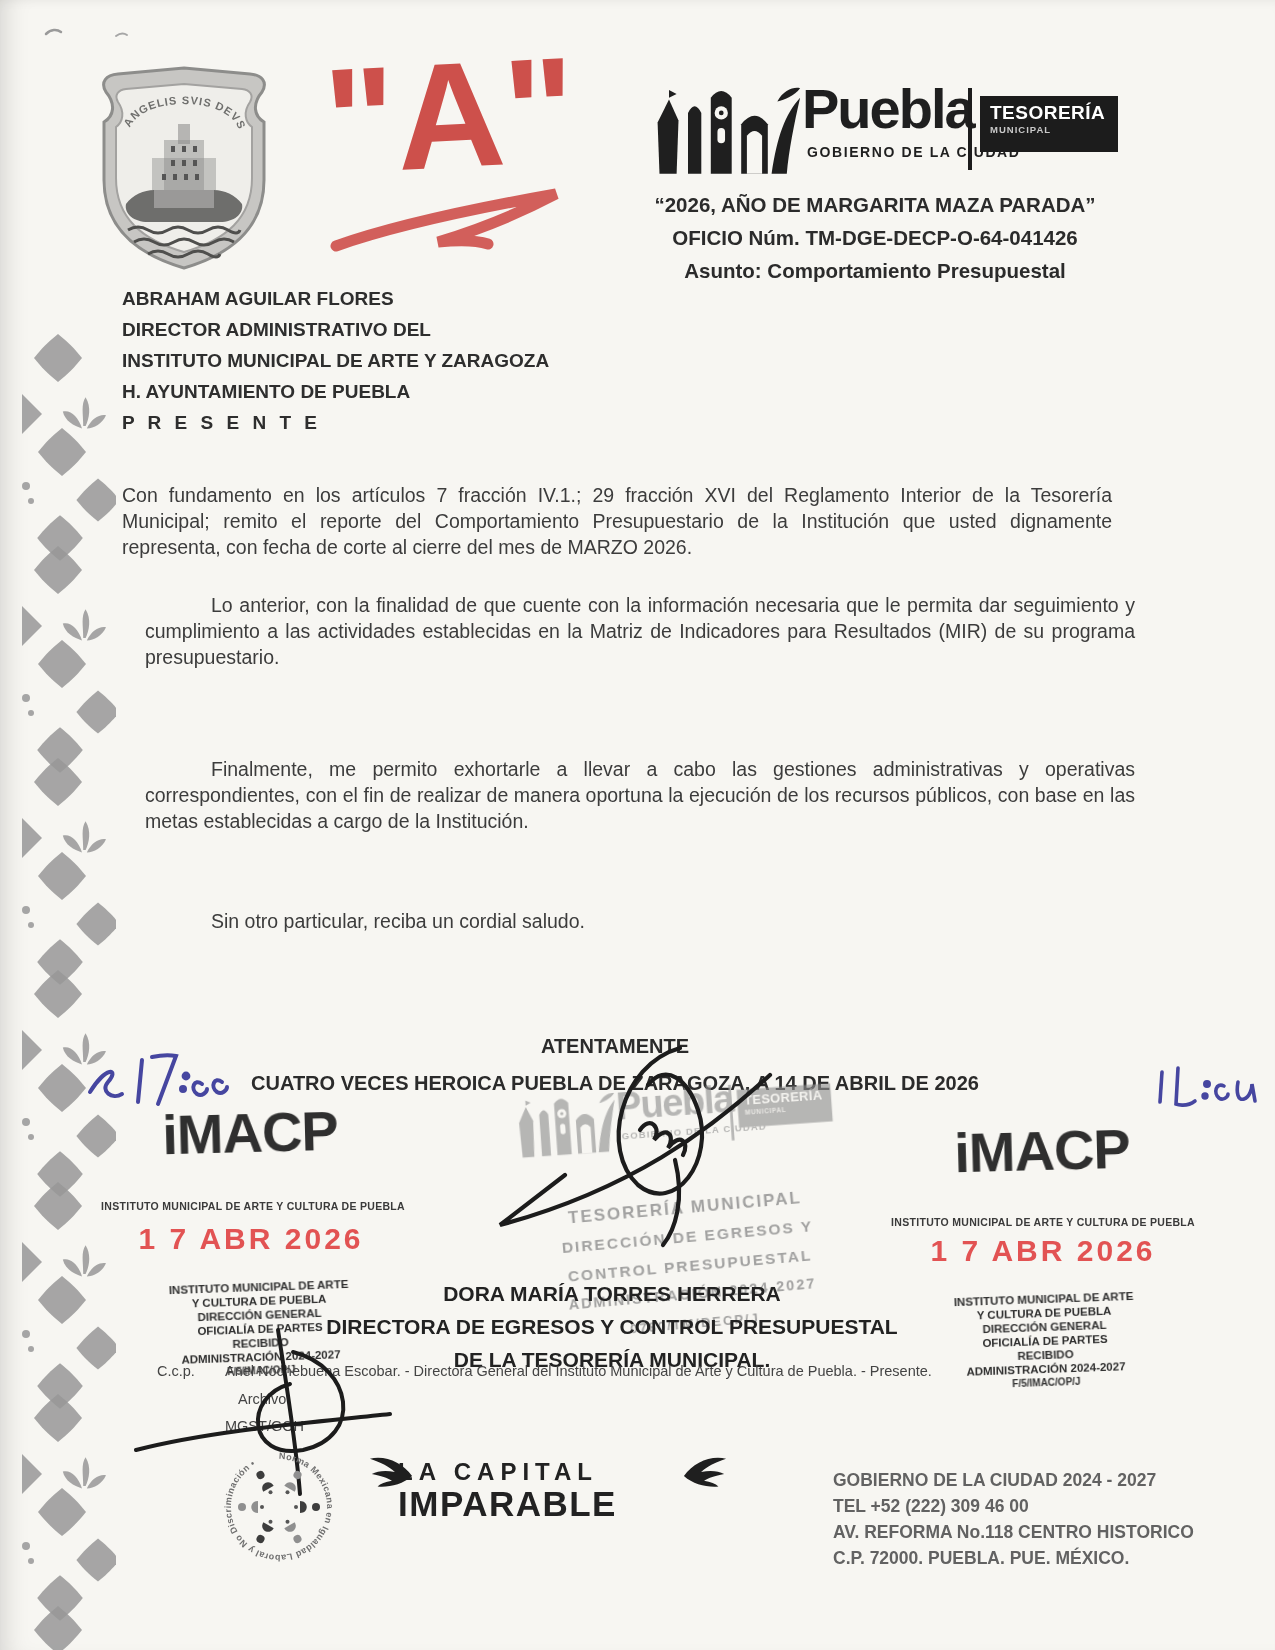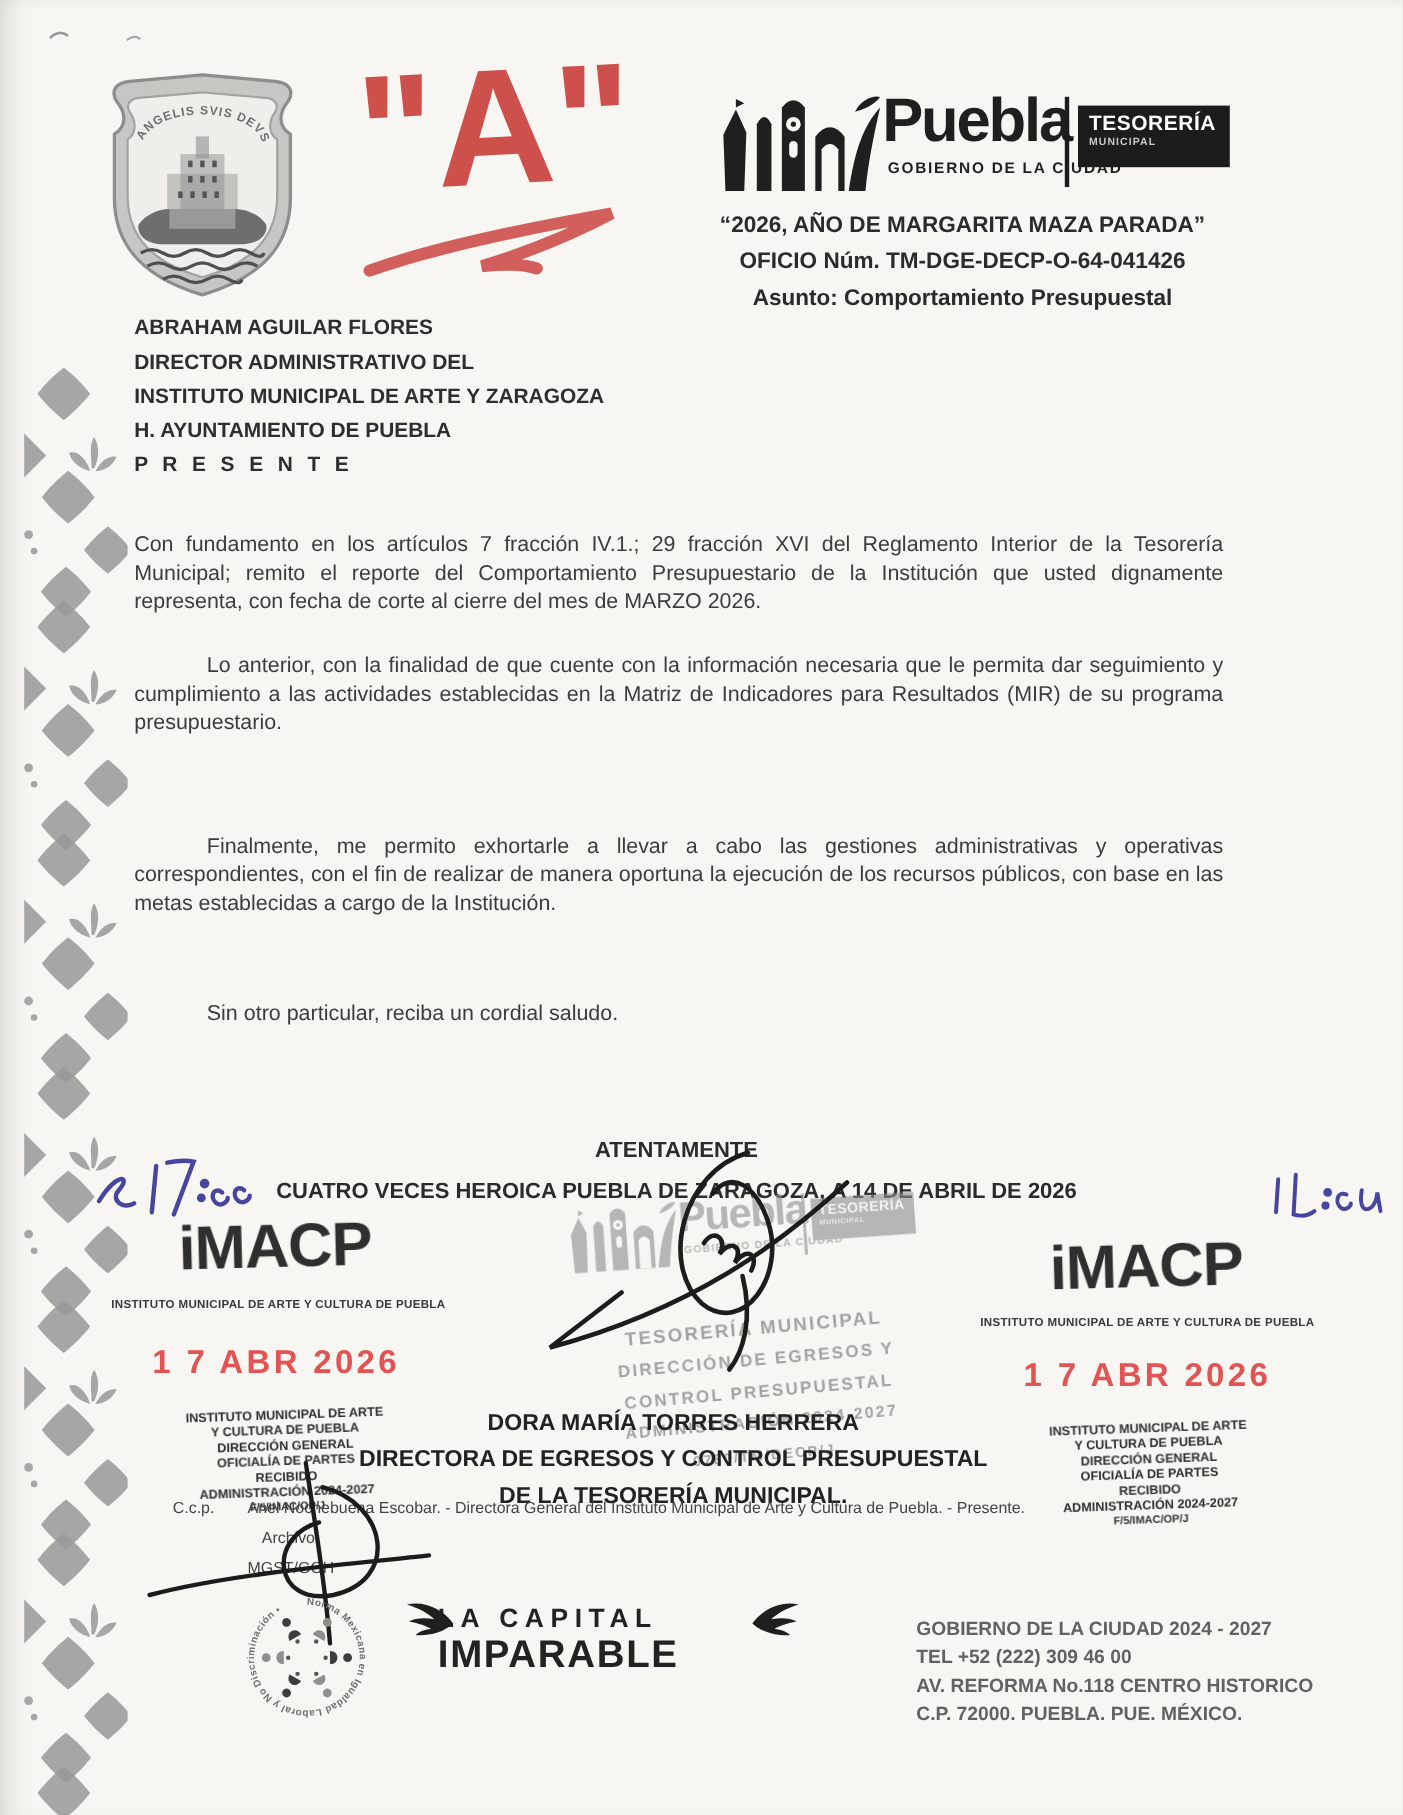--- a/index.html
+++ b/index.html
@@ -23,26 +23,26 @@
   .stamp-puebla .tesbox{background:#8f8f8f;color:#f3f2ee;}
   .stamp-puebla .tesbox .t2{color:#e2e1dd;}
   .hdr-lines{left:640px;top:188px;width:470px;}
   .hdr-lines div{font-size:20.5px;font-weight:700;color:#2b2b2b;line-height:33px;text-align:center;}
   
   .recipient{left:122px;top:283px;}
   .recipient div{font-size:19px;font-weight:700;color:#2e2e2e;line-height:31px;}
   .recipient div:last-child{letter-spacing:4px;}
   
   .para{left:122px;width:990px;font-size:19.5px;line-height:26px;text-align:justify;color:#3c3c3c;}
-  .indent{text-indent:66px;}
+  .indent{text-indent:66px;margin-left:23px;}
   .signoff{left:125px;width:980px;font-size:20px;font-weight:700;color:#2b2b2b;text-align:center;}
   
   .imacp-logo{width:300px;text-align:center;font-size:56px;font-weight:900;letter-spacing:-1px;color:#2f2f2f;
               transform:rotate(-1.5deg);filter:blur(.4px);}
-  .imacp-sub{width:330px;text-align:center;font-size:10.5px;font-weight:700;letter-spacing:.3px;color:#3a3a3a;filter:blur(.3px);}
+  .imacp-sub{width:330px;text-align:center;font-size:10.5px;font-weight:700;letter-spacing:.3px;color:#3a3a3a;filter:blur(.3px);margin-top:20px;}
   .date-stamp{width:290px;text-align:center;font-size:30px;font-weight:700;letter-spacing:3px;color:#e25353;filter:blur(.3px);}
   .office-stamp{width:330px;text-align:center;font-size:11.5px;font-weight:700;line-height:14px;color:#2f2f2f;
                 transform:rotate(-2deg);filter:blur(.3px);}
   .office-stamp .small{font-size:10px;}
   
   .tm-stamp{left:470px;top:1193px;width:440px;text-align:center;transform:rotate(-5deg);color:#8d8d8d;
             letter-spacing:2px;font-weight:700;opacity:.8;filter:blur(.3px);}
   .tm-stamp div{line-height:29px;}
   .tm-stamp .l0{font-size:17px;}.tm-stamp .l1,.tm-stamp .l2{font-size:15.5px;}
   .tm-stamp .l3{font-size:14.5px;}.tm-stamp .l4{font-size:13px;}

